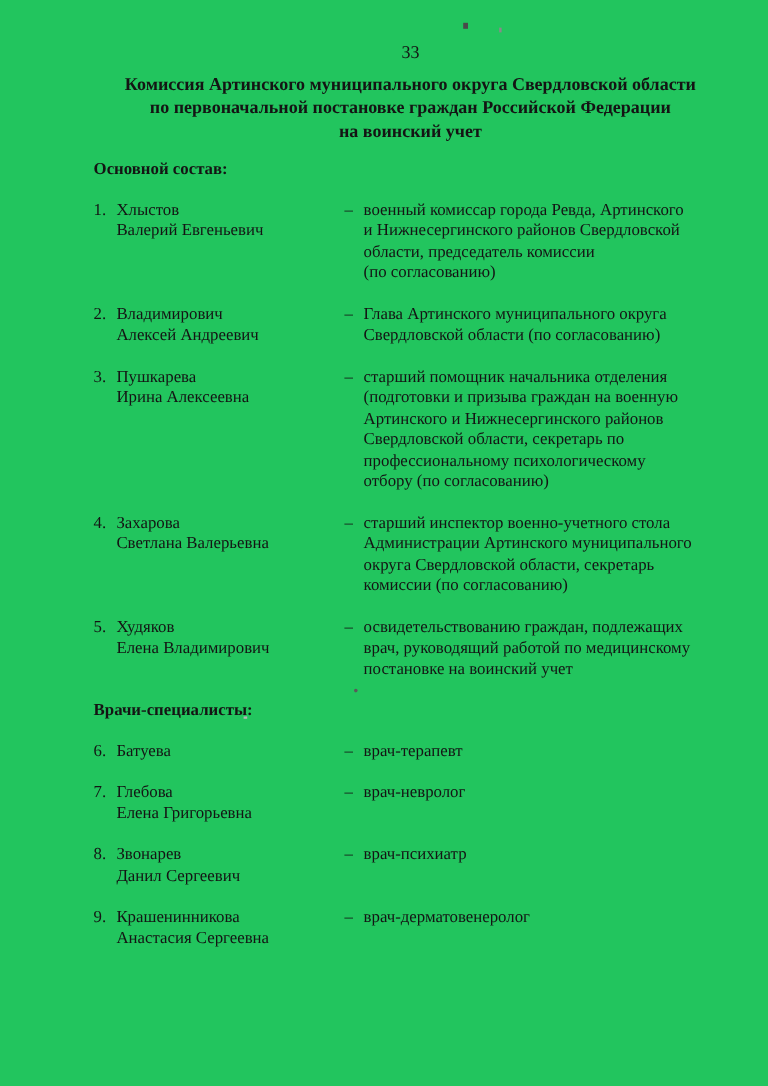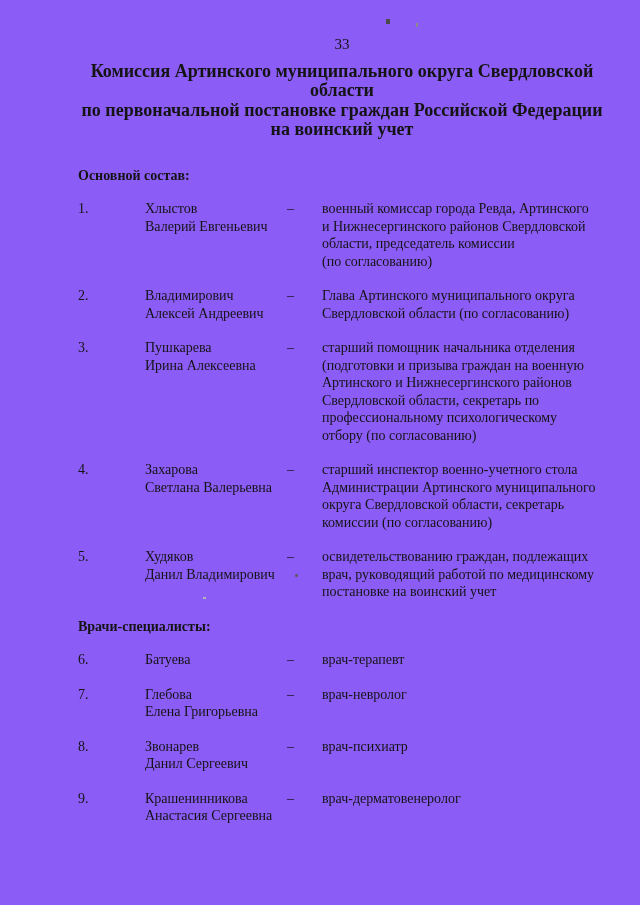--- a/index.html
+++ b/index.html
@@ -1,36 +1,36 @@
 <!DOCTYPE html>
 <html lang="ru"><head>
 <meta charset="utf-8">
 <style>
   html,body{margin:0;padding:0;background:#ffffff;}
   .page{
     width:640px;height:905px;box-sizing:border-box;
-    background:#8b5cf6;color:#141414;
+    background:#22c55e;color:#141414;
     font-family:"Liberation Serif","DejaVu Serif",serif;
     font-size:14px;line-height:17.5px;
     padding:36px 34px 0 78px;
     position:relative;overflow:hidden;
   }
   .page-number{text-align:center;font-size:15px;line-height:17.5px;margin-bottom:8px;}
   .doc-title{
-    text-align:center;font-weight:700;font-size:18px;line-height:19.5px;
-    margin-bottom:27px;
+    text-align:center;font-weight:700;font-size:15px;line-height:19.5px;
+    margin-bottom:13px;
   }
   .heading{margin:0 0 16px 0;font-size:14px;font-weight:700;line-height:17.5px;}
   .item{display:flex;align-items:flex-start;margin-bottom:17px;}
   .num{width:19px;flex:0 0 19px;}
   .name{width:190px;flex:0 0 190px;}
-  .name div{white-space:nowrap;margin-left:48px;}
+  .name div{white-space:nowrap;}
   .dash{width:16px;flex:0 0 16px;}
   .role{flex:1 1 auto;}
-  .role div{white-space:nowrap;margin-left:19px;}
+  .role div{white-space:nowrap;}
   section{margin:0;}
   
   .artifact{position:absolute;}
   .a1{left:386px;top:19px;width:4px;height:5px;background:#4a4a4a;}
   .a2{left:416px;top:23px;width:2px;height:4px;background:#8a8a8a;}
   .a3{left:295px;top:574px;width:3px;height:3px;background:#5a5a5a;border-radius:50%;}
   .a4{left:203px;top:597px;width:3px;height:2px;background:#b5b5b5;}
 </style>
 </head>
 <body>
@@ -105,21 +105,21 @@
             <div>старший инспектор военно-учетного стола</div>
             <div>Администрации Артинского муниципального</div>
             <div>округа Свердловской области, секретарь</div>
             <div>комиссии (по согласованию)</div>
           </div>
         </div>
         <div class="item">
           <div class="num">5.</div>
           <div class="name">
             <div>Худяков</div>
-            <div>Данил Владимирович</div>
+            <div>Елена Владимирович</div>
           </div>
           <div class="dash">–</div>
           <div class="role">
             <div>освидетельствованию граждан, подлежащих</div>
             <div>врач, руководящий работой по медицинскому</div>
             <div>постановке на воинский учет</div>
           </div>
         </div>
       </section>
       <section>

